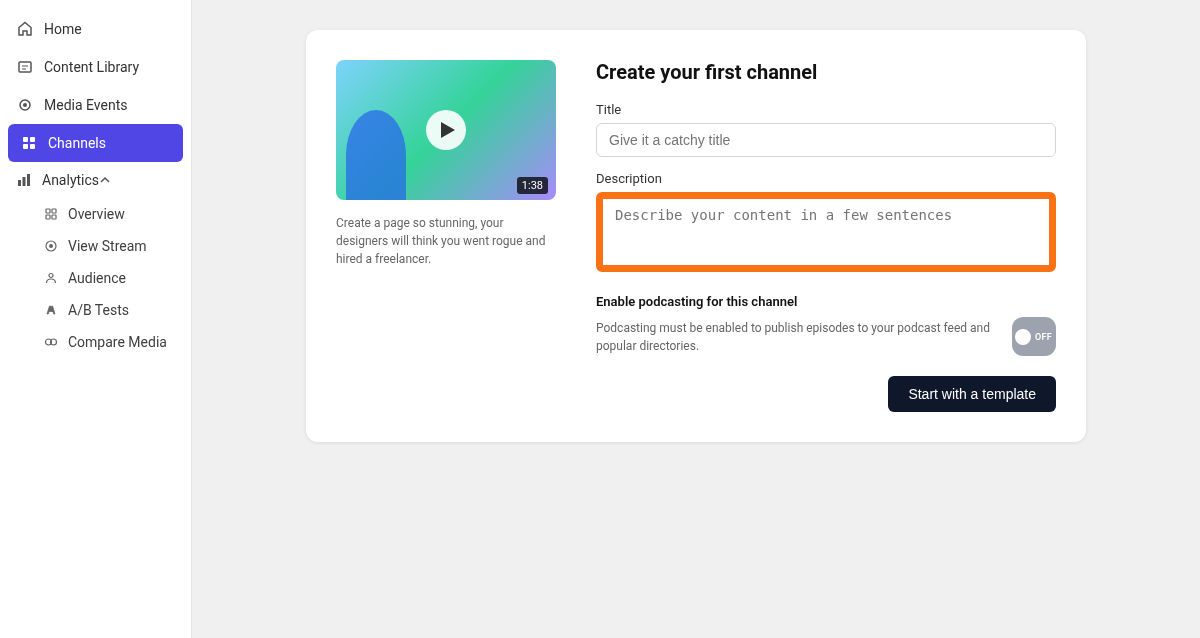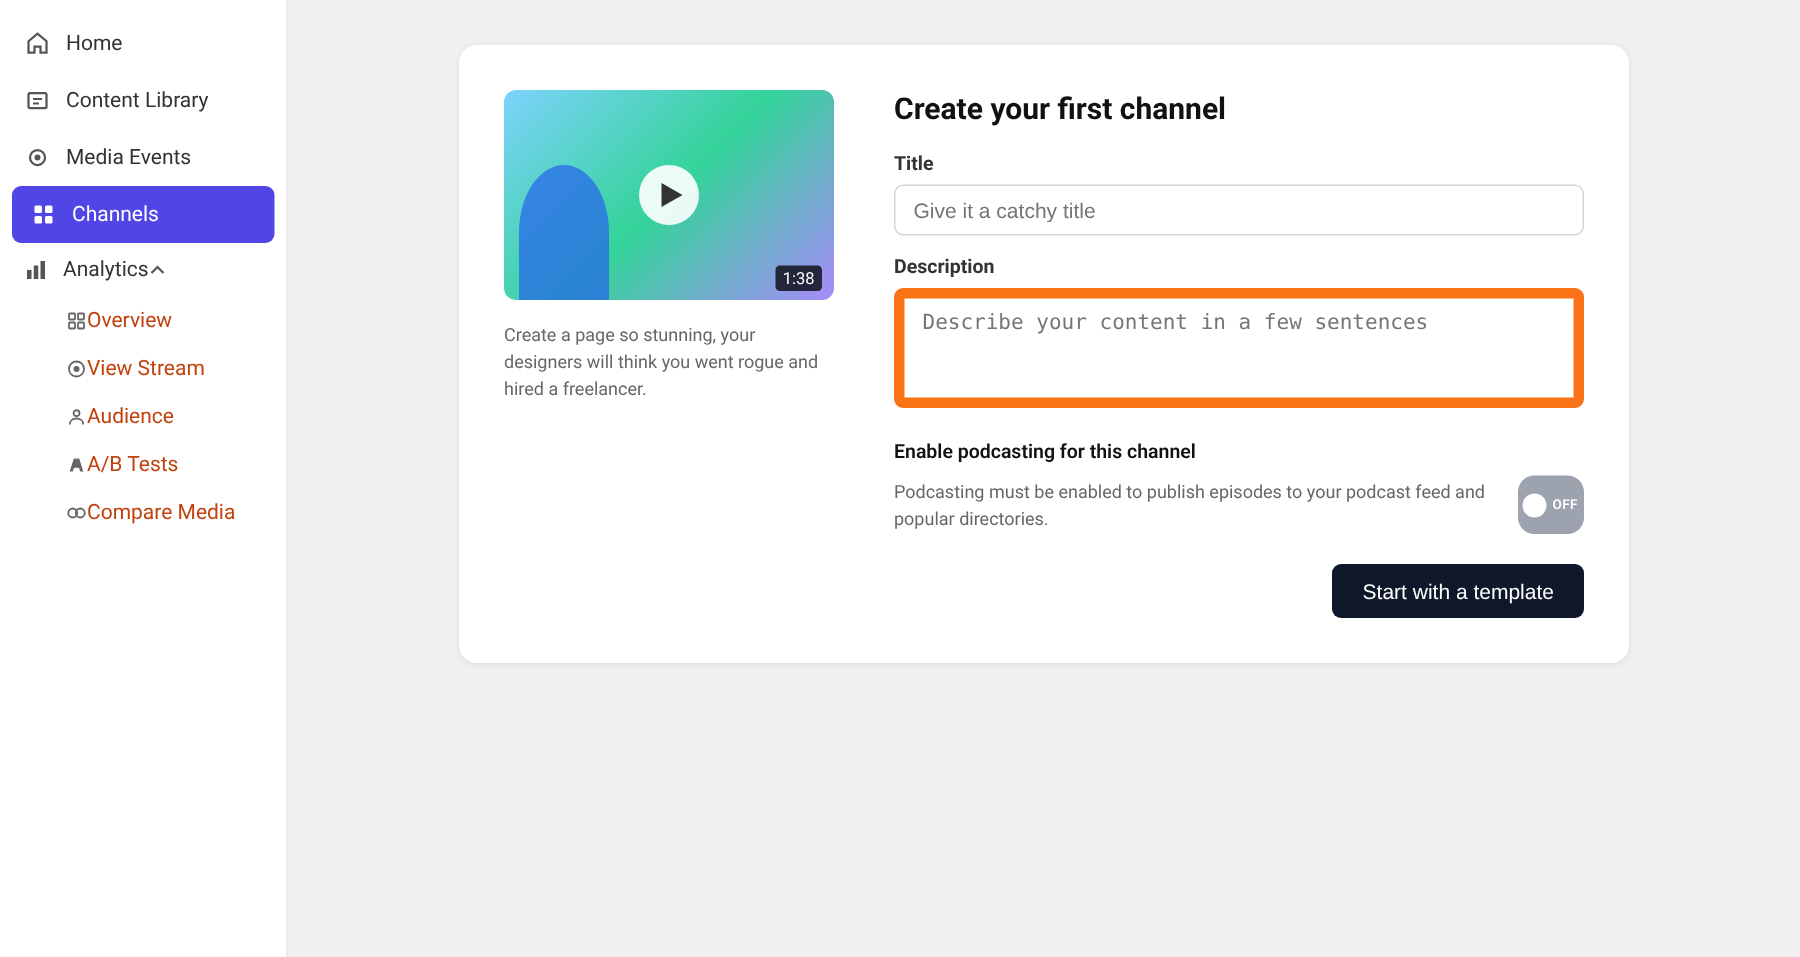--- a/index.html
+++ b/index.html
@@ -55,24 +55,25 @@
       color: #333;
     }
     .sidebar-section-left {
       display: flex;
       align-items: center;
       gap: 10px;
     }
     .sub-item {
       display: flex;
       align-items: center;
+      gap: 10px;
       padding: 8px 16px 8px 44px;
       cursor: pointer;
       font-size: 14px;
-      color: #c2410c;
+      color: #404040;
     }
 
     
     .main {
       flex: 1;
       padding: 30px;
       display: flex;
       justify-content: center;
       align-items: flex-start;
     }
@@ -160,21 +161,21 @@
       flex: 1;
     }
     .form-heading {
       font-size: 20px;
       font-weight: 700;
       color: #111;
       margin-bottom: 18px;
     }
     .form-label {
       font-size: 13px;
-      font-weight: 700;
+      font-weight: 400;
       color: #333;
       margin-bottom: 6px;
       display: block;
     }
     .form-input {
       width: 100%;
       border: 1px solid #d1d5db;
       border-radius: 6px;
       padding: 8px 12px;
       font-size: 14px;

